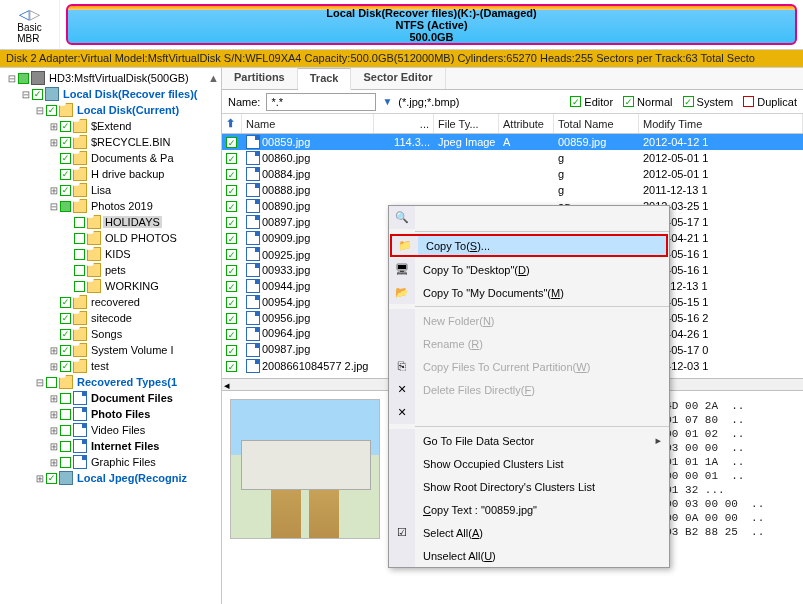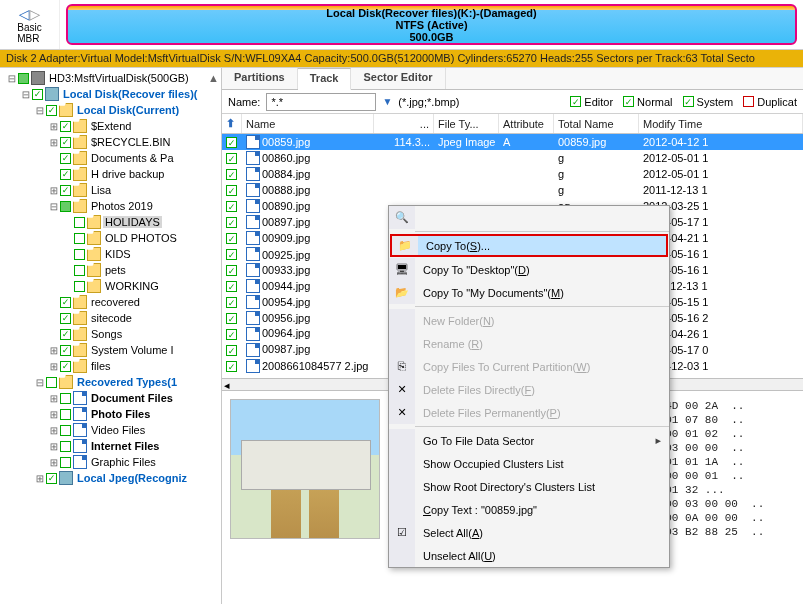--- a/index.html
+++ b/index.html
@@ -188,21 +188,21 @@
       <div class="tree-node" style="padding-left: 46px;">
         <span class="expander">⊞</span>
         <span class="chk">✓</span>
         <span class="ico ico-fold"></span>
         <span class="tree-label" style="">System Volume I</span>
       </div>
       <div class="tree-node" style="padding-left: 46px;">
         <span class="expander">⊞</span>
         <span class="chk">✓</span>
         <span class="ico ico-fold"></span>
-        <span class="tree-label" style="">files</span>
+        <span class="tree-label" style="">test</span>
       </div>
       <div class="tree-node" style="padding-left: 32px;">
         <span class="expander">⊟</span>
         <span class="chk"></span>
         <span class="ico ico-fold"></span>
         <span class="tree-label blue" style="">Recovered Types(1</span>
       </div>
       <div class="tree-node" style="padding-left: 46px;">
         <span class="expander">⊞</span>
         <span class="chk"></span>
@@ -519,21 +519,20 @@
     <div class="mi dis">
       <span class="mi-icon">⎘</span>
       <span class="mi-label">Copy Files To Current Partition(<span class="u">W</span>)</span>
     </div>
     <div class="mi dis">
       <span class="mi-icon">✕</span>
       <span class="mi-label">Delete Files Directly(<span class="u">F</span>)</span>
     </div>
     <div class="mi dis">
       <span class="mi-icon">✕</span>
-      <span class="mi-label">Delete Files Permanently(<span class="u">P</span>)</span>
     </div>
     <div class="mi sep"></div>
     <div class="mi">
       <span class="mi-icon"></span>
       <span class="mi-label">Go To File Data Sector</span>
       <span class="mi-arrow">▸</span>
     </div>
     <div class="mi">
       <span class="mi-icon"></span>
       <span class="mi-label">Show Occupied Clusters List</span>

